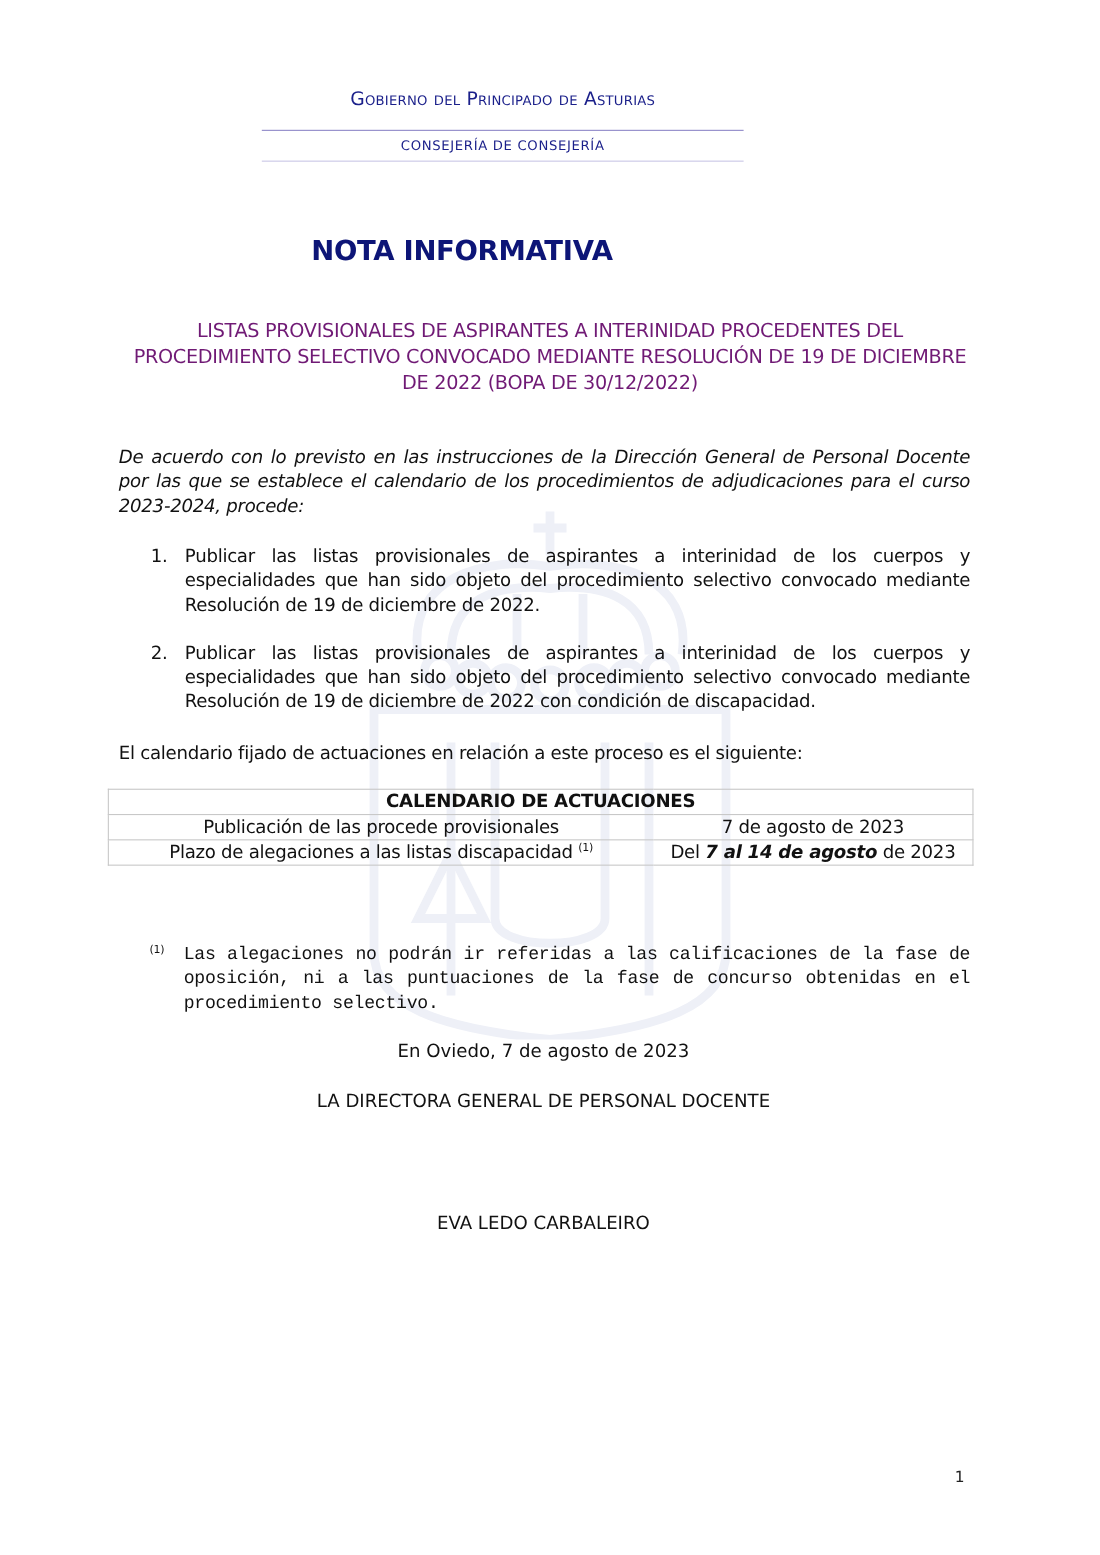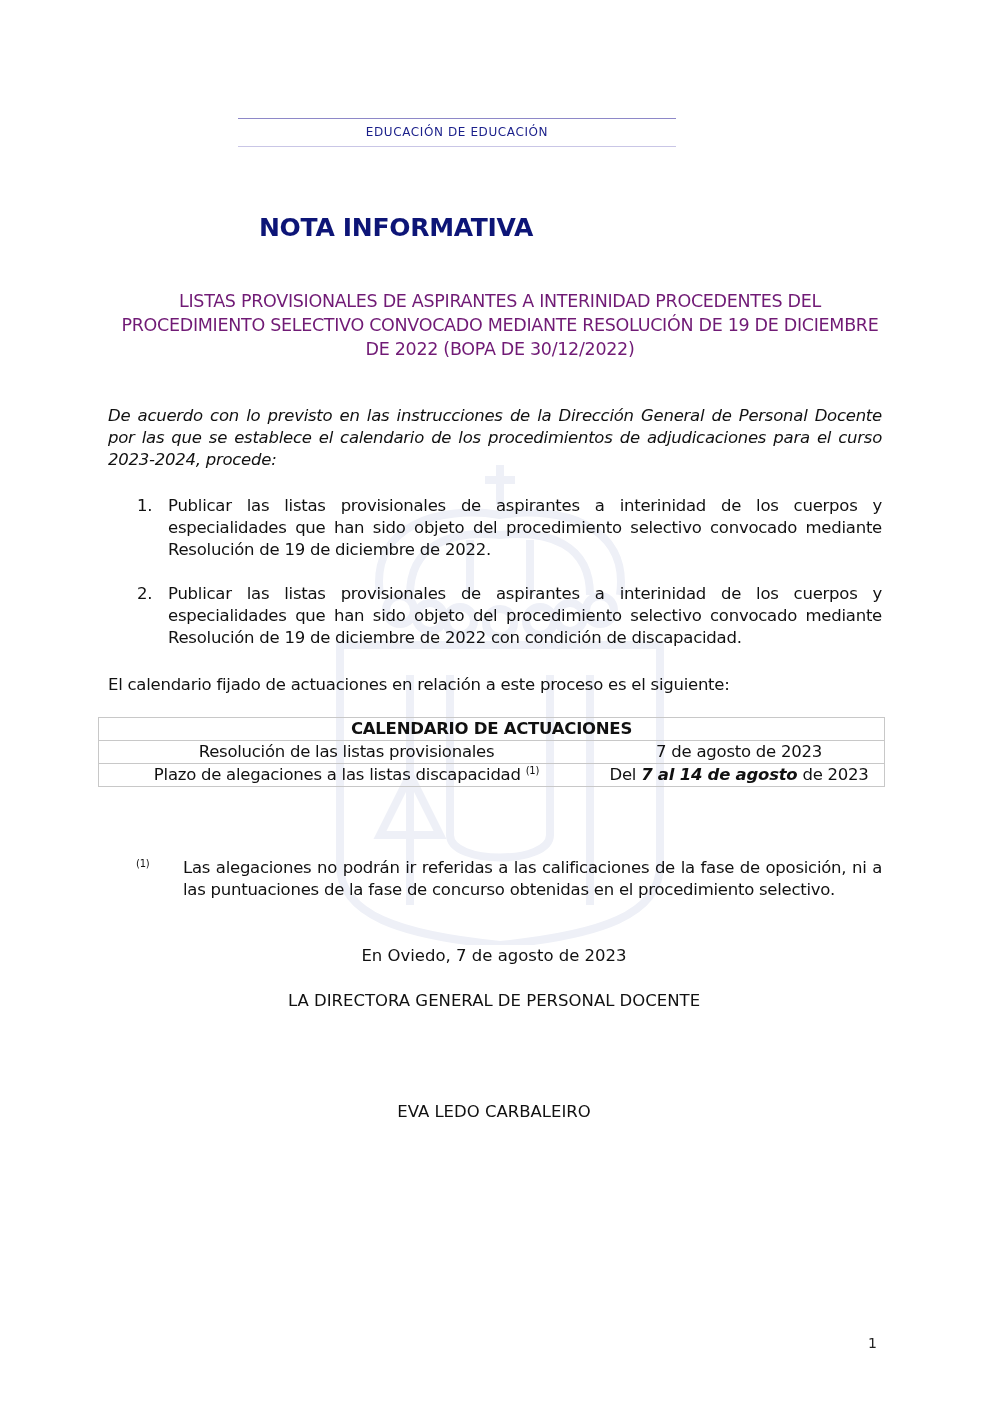--- a/index.html
+++ b/index.html
@@ -13,21 +13,21 @@
   
   .hdr-gov { position: absolute; left: 238px; top: 80px; width: 438px; text-align: center;
              font-family: "DejaVu Sans", sans-serif; font-size: 17px; color: #1a1f8a; letter-spacing: 0.2px;
              font-variant: small-caps; }
   .hdr-line1 { position: absolute; left: 238px; top: 118px; width: 438px; height: 1px; background: #8e88c8; }
   .hdr-dept { position: absolute; left: 238px; top: 125px; width: 438px; text-align: center;
               font-size: 12px; color: #1a1f8a; letter-spacing: 0.6px; }
   .hdr-line2 { position: absolute; left: 238px; top: 146px; width: 438px; height: 1px; background: #c9c6e6; }
 
   .title { position: absolute; left: 0; top: 213px; width: 792px; text-align: center;
-           font-size: 25px; font-weight: bold; color: #0d1577; letter-spacing: -0.3px; z-index: 1; }
+           font-size: 25px; font-weight: bold; color: #0d1577; letter-spacing: -0.3px; z-index: 1; padding-left: 24px; }
   .subtitle { position: absolute; left: 120px; top: 289px; width: 760px; text-align: center;
               font-size: 17.5px; line-height: 24px; color: #701a75; z-index: 1; letter-spacing: -0.3px; }
 
   .body-text { font-size: 16.5px; line-height: 22px; letter-spacing: -0.25px; z-index: 1; }
   .p1 { position: absolute; left: 108px; top: 405px; width: 774px; text-align: justify; font-style: italic; }
   .list { position: absolute; left: 108px; top: 495px; width: 774px; margin: 0; padding: 0; list-style: none; }
   .list li { position: relative; padding-left: 60px; text-align: justify; margin-bottom: 22px; }
   .list li .num { position: absolute; left: 29px; top: 0; }
   .p2 { position: absolute; left: 108px; top: 674px; width: 774px; }
 
@@ -38,21 +38,21 @@
   table.cal tr > *:first-child { border-left: 1px solid #c8c8c8; }
   table.cal tr > *:last-child { border-right: 1px solid #c8c8c8; }
   table.cal th { font-weight: bold; }
   table.cal td.c1 { width: 495px; }
   sup.ref { font-size: 10px; vertical-align: 6px; line-height: 0; }
   b { font-weight: bold; font-style: italic; }
 
   .footnote { position: absolute; left: 136px; top: 857px; width: 746px; font-size: 16.5px; line-height: 22px;
               letter-spacing: -0.25px; z-index: 1; }
   .footnote .fn-mark { position: absolute; left: 0; top: -4px; font-size: 10px; }
-  .footnote .fn-text { display: block; margin-left: 47px; text-align: justify; }
+  .footnote .fn-text { display: block; margin-left: 31px; text-align: justify; font-family: Liberation Mono, monospace; }
 
   .center-line { position: absolute; left: 0; width: 1000px; text-align: center; font-size: 16.5px; z-index: 1; }
   .place-date { top: 946px; left: -6px; }
   .signer-role { top: 991px; left: -6px; }
   .signer-name { top: 1102px; left: -6px; }
   .page-num { position: absolute; left: 868px; top: 1335px; font-size: 14px; color: #222; }
 </style>
 </head>
 <body>
 
@@ -71,22 +71,23 @@
         <circle cx="240" cy="176" r="14"></circle>
         <circle cx="270" cy="172" r="14"></circle>
         <circle cx="300" cy="165" r="14"></circle>
       <path d="M40 200 H360 V420 C360 470 300 490 200 500 C100 490 40 470 40 420 Z"></path>
       <path d="M110 230 v230 M290 230 v230"></path>
       <path d="M150 230 v160 M250 230 v160 M150 390 C150 420 250 420 250 390"></path>
       <path d="M80 390 l30 -60 l30 60 Z"></path>
     </g>
   </svg>
 
+  <div class="hdr-gov">Gobierno del Principado de Asturias</div>
   <div class="hdr-line1"></div>
-  <div class="hdr-dept">EDUCACIÓN DE EDUCACIÓN</div>
+  <div class="hdr-dept">CONSEJERÍA DE CONSEJERÍA</div>
   <div class="hdr-line2"></div>
 
   <div class="title">NOTA INFORMATIVA</div>
   <div class="subtitle">LISTAS PROVISIONALES DE ASPIRANTES A INTERINIDAD PROCEDENTES DEL PROCEDIMIENTO SELECTIVO CONVOCADO MEDIANTE RESOLUCIÓN DE 19 DE DICIEMBRE DE 2022 (BOPA DE 30/12/2022)</div>
 
   <div class="p1 body-text">De acuerdo con lo previsto en las instrucciones de la Dirección General de Personal Docente por las que se establece el calendario de los procedimientos de adjudicaciones para el curso 2023-2024, procede:</div>
 
   <ol class="list body-text">
     <li>
       <span class="num">1.</span>
@@ -99,21 +100,21 @@
   </ol>
 
   <div class="p2 body-text">El calendario fijado de actuaciones en relación a este proceso es el siguiente:</div>
 
   <table class="cal">
     <tbody>
         <tr>
       <th colspan="2">CALENDARIO DE ACTUACIONES</th>
     </tr>
     <tr>
-      <td class="c1">Resolución de las listas provisionales</td>
+      <td class="c1">Publicación de las procede provisionales</td>
       <td>7 de agosto de 2023</td>
     </tr>
     <tr>
       <td class="c1"><span>Plazo de alegaciones a las listas discapacidad</span> <sup class="ref">(1)</sup></td>
       <td><span>Del</span> <b>7 al 14 de agosto</b> <span>de 2023</span></td>
     </tr>
   </tbody>
     </table>
 
   <div class="footnote">

